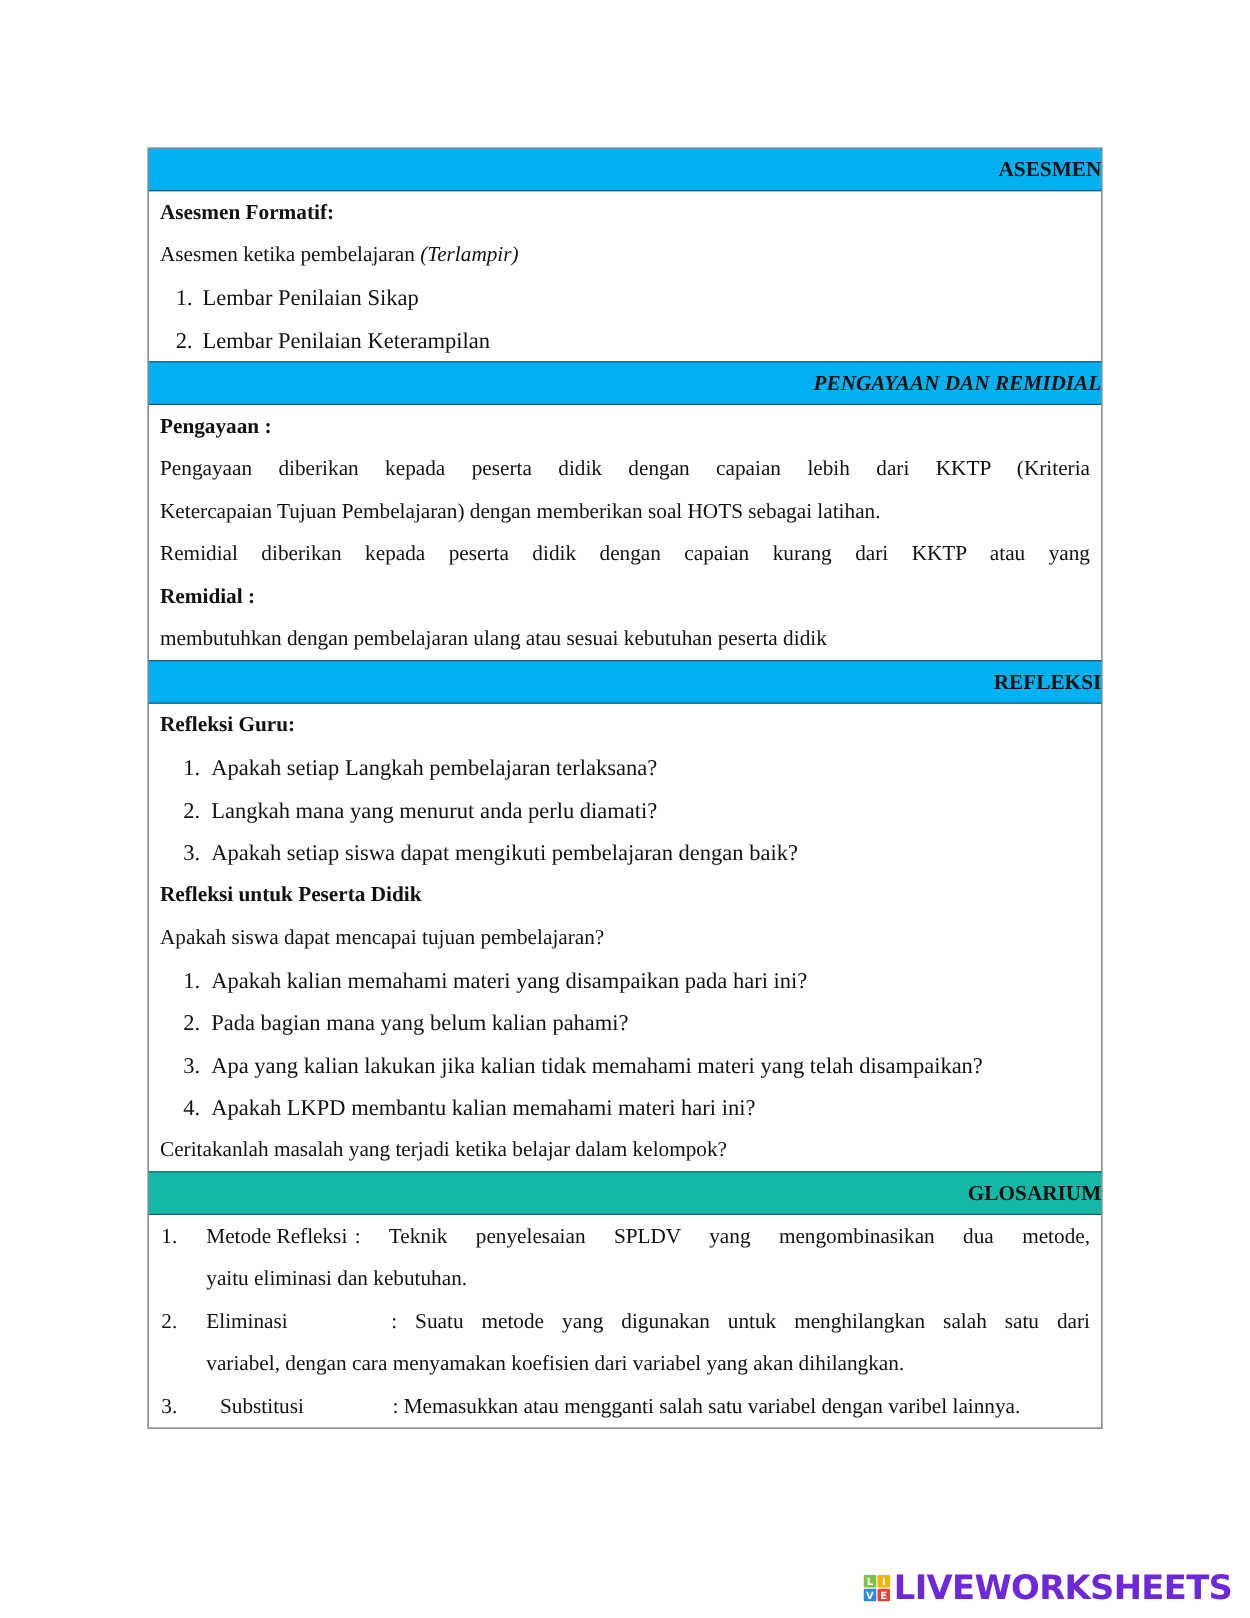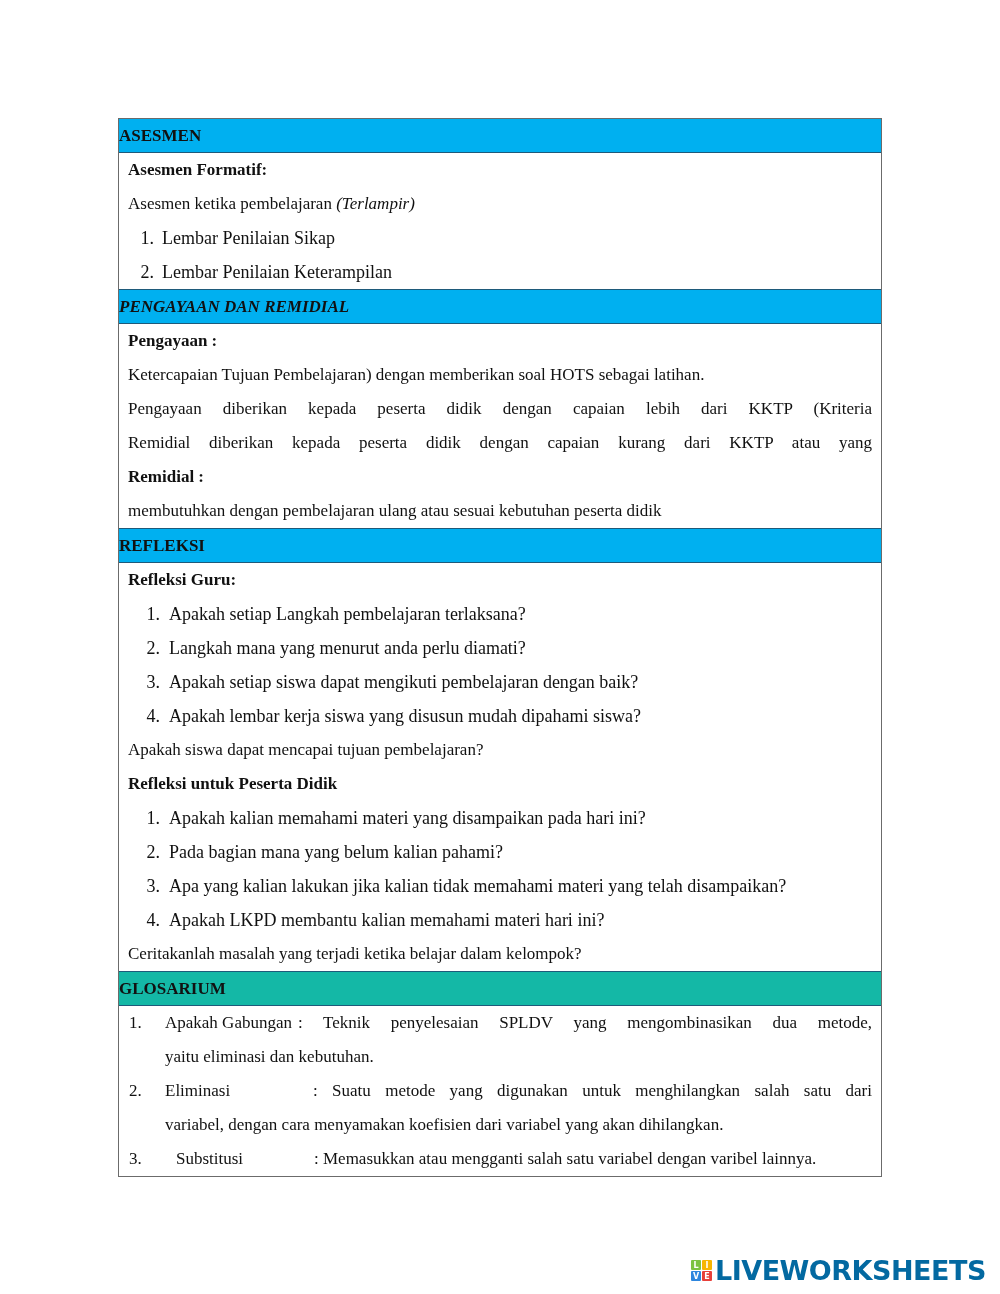--- a/index.html
+++ b/index.html
@@ -1,20 +1,20 @@
 <!DOCTYPE html>
 <html><head>
 <meta charset="utf-8">
 <style>
   html, body { margin: 0; padding: 0; background: #ffffff; }
   body { width: 1000px; height: 1294px; position: relative; overflow: hidden;
          font-family: "Liberation Serif", serif; color: #111; }
   .table { position: absolute; left: 118px; top: 118px; width: 764px;
            border: 1px solid #6b6b6b; box-sizing: border-box; }
-  .head { background: #00b0f0; height: 33px; line-height: 33px; text-align: left;
+  .head { background: #00b0f0; height: 33px; line-height: 33px; text-align: right;
           font-weight: bold; font-size: 17px; color: #111;
           border-top: 1px solid #1e5a7a; border-bottom: 1px solid #1e5a7a; }
   .table > .head:first-child { border-top: none; }
   .body { padding: 0 9px 0 9px; }
   .line { height: 34px; line-height: 34px; font-size: 17px; white-space: nowrap; }
   .bold { font-weight: bold; }
   .just { text-align: justify; text-align-last: justify; white-space: normal; }
   .ol-item { height: 34px; line-height: 34px; font-size: 18px; white-space: nowrap; }
   .num { display: inline-block; }
   .num.a { width: 34px; text-align: right; padding-right: 8px; box-sizing: border-box; padding-left: 0; }
@@ -40,50 +40,49 @@
   <div class="body">
     <div class="line bold">Asesmen Formatif:</div>
     <div class="line"><span>Asesmen ketika pembelajaran </span><i>(Terlampir)</i></div>
     <div class="ol-item"><span class="num a">1.</span><span>Lembar Penilaian Sikap</span></div>
     <div class="ol-item"><span class="num a">2.</span><span>Lembar Penilaian Keterampilan</span></div>
   </div>
 
   <div class="head" style="background: rgb(0, 176, 240); font-style: italic;">PENGAYAAN DAN REMIDIAL</div>
   <div class="body">
     <div class="line bold">Pengayaan :</div>
+    <div class="line just">Pengayaan diberikan kepada peserta didik dengan capaian lebih dari KKTP (Kriteria</div>
     <div class="line">Ketercapaian Tujuan Pembelajaran) dengan memberikan soal HOTS sebagai latihan.</div>
-    <div class="line just">Pengayaan diberikan kepada peserta didik dengan capaian lebih dari KKTP (Kriteria</div>
     <div class="line just">Remidial diberikan kepada peserta didik dengan capaian kurang dari KKTP atau yang</div>
     <div class="line bold">Remidial :</div>
     <div class="line">membutuhkan dengan pembelajaran ulang atau sesuai kebutuhan peserta didik</div>
   </div>
 
   <div class="head" style="background: rgb(0, 176, 240);">REFLEKSI</div>
   <div class="body">
     <div class="line bold">Refleksi Guru:</div>
     <div class="ol-item"><span class="num b">1.</span><span>Apakah setiap Langkah pembelajaran terlaksana?</span></div>
     <div class="ol-item"><span class="num b">2.</span><span>Langkah mana yang menurut anda perlu diamati?</span></div>
     <div class="ol-item"><span class="num b">3.</span><span>Apakah setiap siswa dapat mengikuti pembelajaran dengan baik?</span></div>
-    <div class="ol-item"><span class="num b">4.</span><span>Apakah lembar kerja siswa yang disusun mudah dipahami siswa?</span></div>
+    <div class="line bold">Refleksi untuk Peserta Didik</div>
     <div class="line">Apakah siswa dapat mencapai tujuan pembelajaran?</div>
-    <div class="line bold">Refleksi untuk Peserta Didik</div>
     <div class="ol-item"><span class="num b">1.</span><span>Apakah kalian memahami materi yang disampaikan pada hari ini?</span></div>
     <div class="ol-item"><span class="num b">2.</span><span>Pada bagian mana yang belum kalian pahami?</span></div>
     <div class="ol-item"><span class="num b">3.</span><span>Apa yang kalian lakukan jika kalian tidak memahami materi yang telah disampaikan?</span></div>
     <div class="ol-item"><span class="num b">4.</span><span>Apakah LKPD membantu kalian memahami materi hari ini?</span></div>
     <div class="line">Ceritakanlah masalah yang terjadi ketika belajar dalam kelompok?</div>
   </div>
 
   <div class="head" style="background: #14b8a6;">GLOSARIUM</div>
   <div class="body" style="padding-left:10px;">
     <div class="gl">
       <span class="gnum">1.</span>
       <div class="gtxt">
         <div class="row">
-            <span class="term" style="margin-right:6px;">Apakah Gabungan</span>
+            <span class="term" style="margin-right:6px;">Metode Refleksi</span>
             <span style="flex:1;">: Teknik penyelesaian SPLDV yang mengombinasikan dua metode,</span>
           </div>
         <div>yaitu eliminasi dan kebutuhan.</div>
       </div>
     </div>
     <div class="gl">
       <span class="gnum">2.</span>
       <div class="gtxt">
         <div class="row">
             <span class="term" style="width:148px;">Eliminasi</span>
@@ -104,14 +103,14 @@
   </div>
 </div>
 
 <div class="logo">
   <div class="tiles">
     <span class="tile" style="background: rgb(124, 194, 66);">L</span>
     <span class="tile" style="background: rgb(247, 181, 0);">I</span>
     <span class="tile" style="background: rgb(46, 134, 222);">V</span>
     <span class="tile" style="background: rgb(232, 64, 58);">E</span>
   </div>
-  <span class="brand" style="color: #0369a1;">LIVEWORKSHEETS</span>
+  <span class="brand" style="color: #6d28d9;">LIVEWORKSHEETS</span>
 </div>
 
 </body></html>

